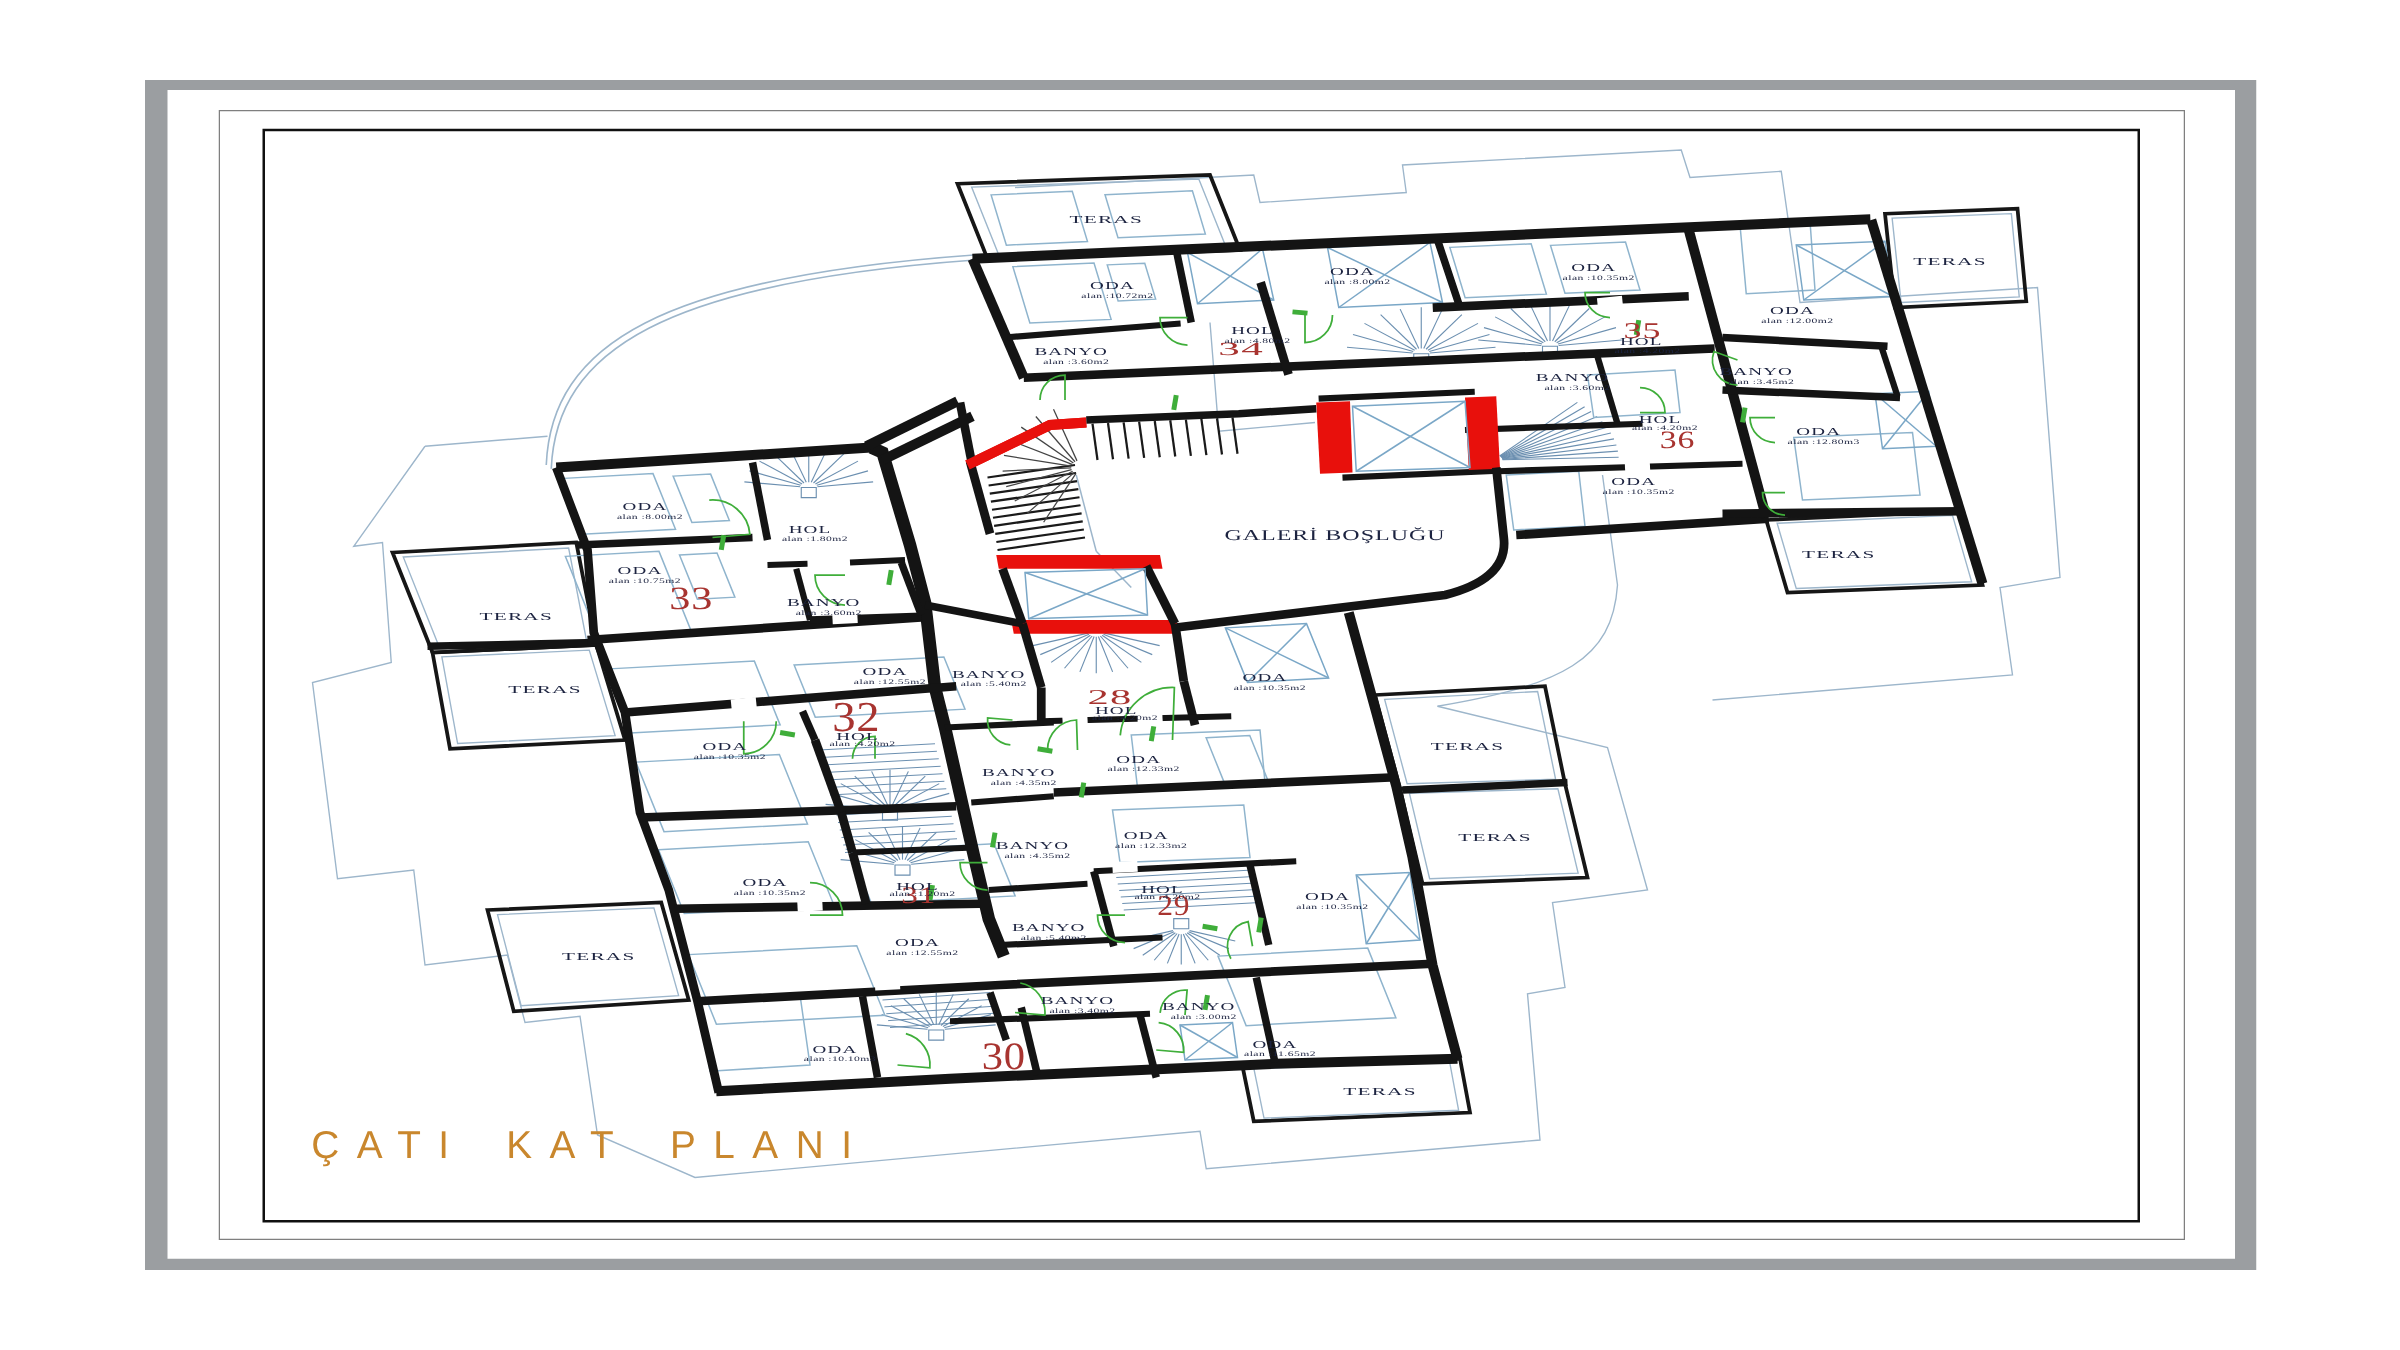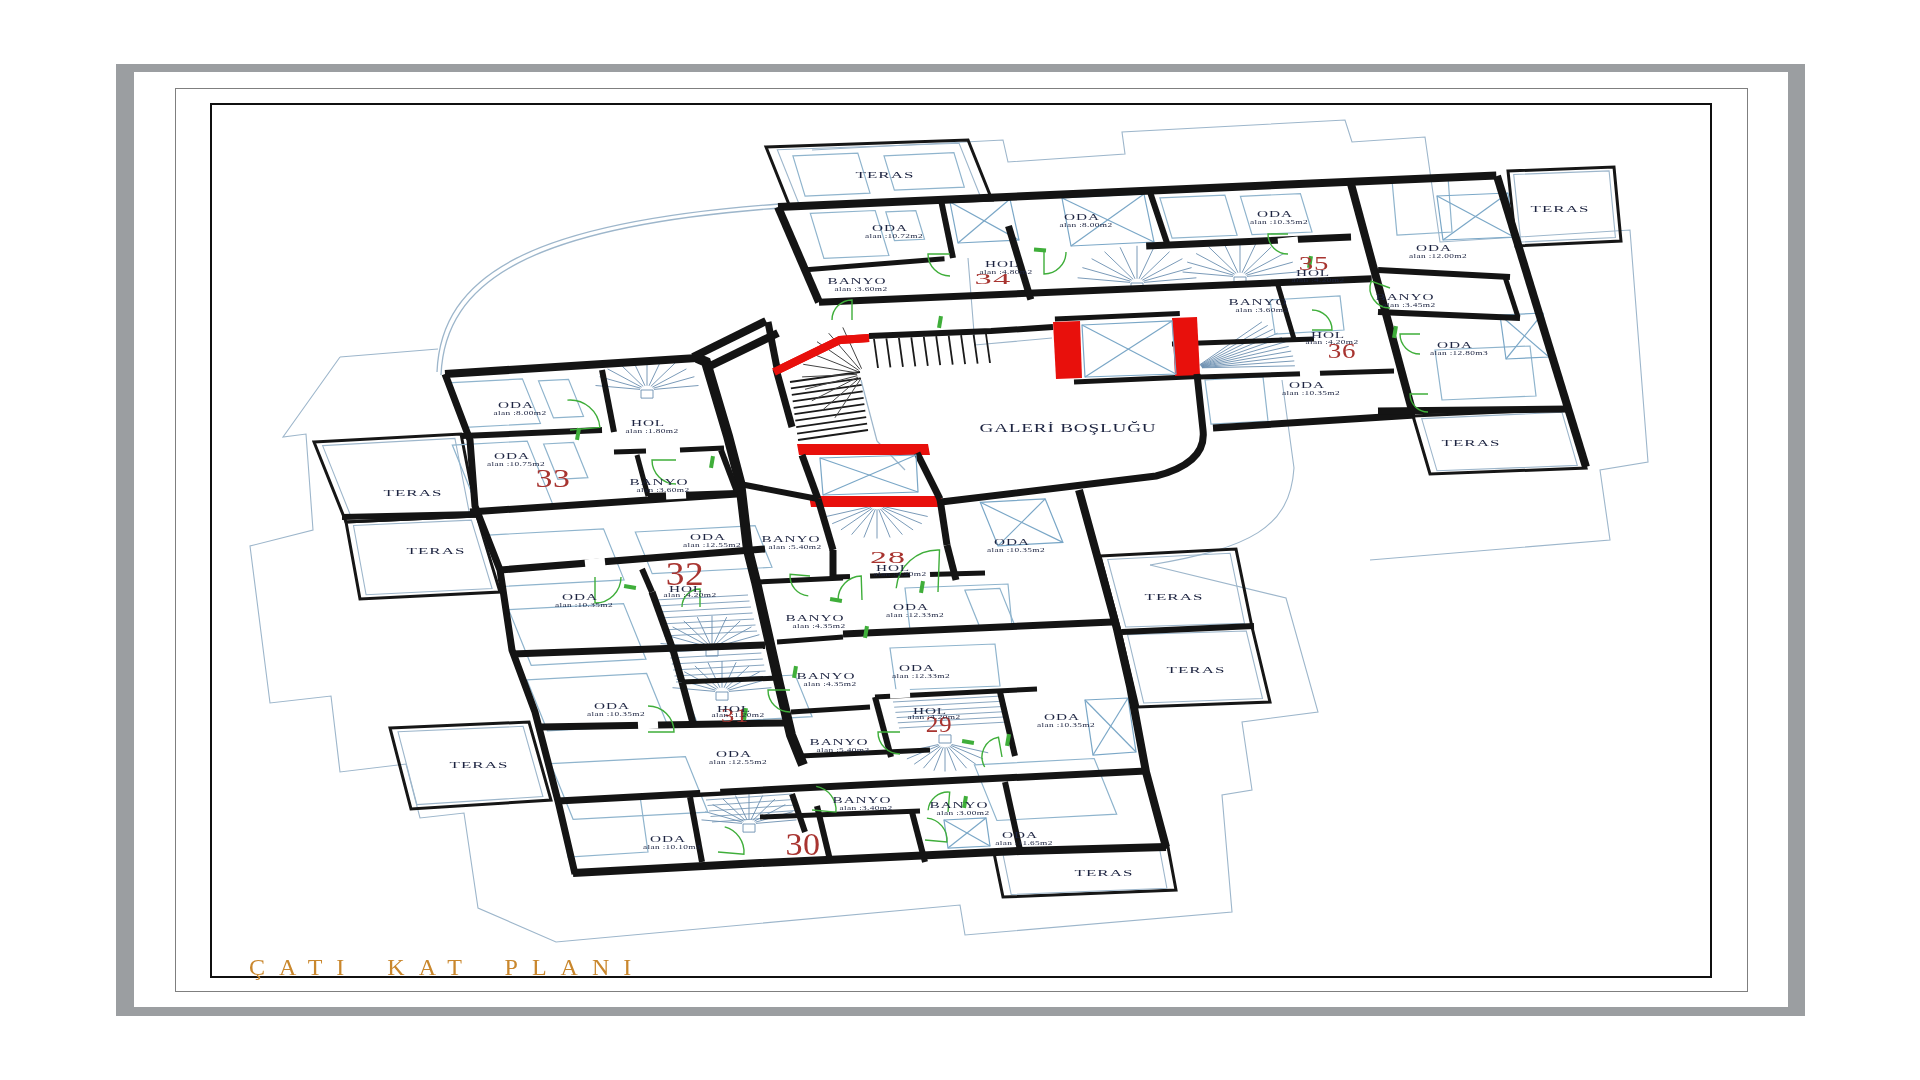--- a/index.html
+++ b/index.html
@@ -1,18 +1,18 @@
 <!DOCTYPE html>
 <html><head><meta charset="utf-8"><style>
 html,body{margin:0;padding:0;width:1920px;height:1080px;background:#fff;overflow:hidden}
 .gframe{position:absolute;left:116px;top:64px;width:1689px;height:952px;box-sizing:border-box;
  border-style:solid;border-color:#9b9ea1;border-left-width:18px;border-right-width:17px;border-top-width:8px;border-bottom-width:9px;}
 .thin{position:absolute;left:175px;top:88px;width:1573px;height:904px;box-sizing:border-box;border:1px solid #7f7f7f;}
 .blk{position:absolute;left:210px;top:103px;width:1502px;height:875px;box-sizing:border-box;border:2px solid #101010;}
-.title{position:absolute;left:249px;top:954px;font-family:Liberation Serif, serif;font-size:24px;color:#c9872d;letter-spacing:14px;word-spacing:9px;white-space:pre;}
+.title{position:absolute;left:249px;top:898px;font-family:Liberation Sans, sans-serif;font-size:31px;color:#c9872d;letter-spacing:14px;word-spacing:9px;white-space:pre;}
 </style></head><body>
 <div class="gframe"></div>
 <div class="thin"></div>
 <div class="blk"></div>
 <svg width="1920" height="1080" style="position:absolute;left:0;top:0">
 <path d="M 437,372 C 441,275 530,222 779,204" stroke="#9db6cb" stroke-width="1.3" fill="none" stroke-linecap="butt" stroke-linejoin="miter"></path>
 <path d="M 441,375 C 445,280 532,226 780,208" stroke="#9db6cb" stroke-width="1.3" fill="none" stroke-linecap="butt" stroke-linejoin="miter"></path>
 <path d="M 340,357 L 283,437 L 306,434 L 313,530 L 250,546 L 270,703 L 331,696 L 340,772 L 406,764 L 420,818 L 464,813 L 478,908 L 556,942 L 960,905 L 965,935 L 1232,912 L 1222,795 L 1252,790 L 1242,722 L 1318,712 L 1286,598 L 1150,565" stroke="#9db6cb" stroke-width="1.1" fill="none" stroke-linecap="butt" stroke-linejoin="miter"></path>
 <path d="M 1150,565 C 1250,548 1290,528 1294,468 L 1282,380" stroke="#9db6cb" stroke-width="1.1" fill="none" stroke-linecap="butt" stroke-linejoin="miter"></path>
 <path d="M 968,258 L 975,345 L 1052,338" stroke="#9db6cb" stroke-width="1.1" fill="none" stroke-linecap="butt" stroke-linejoin="miter"></path>

